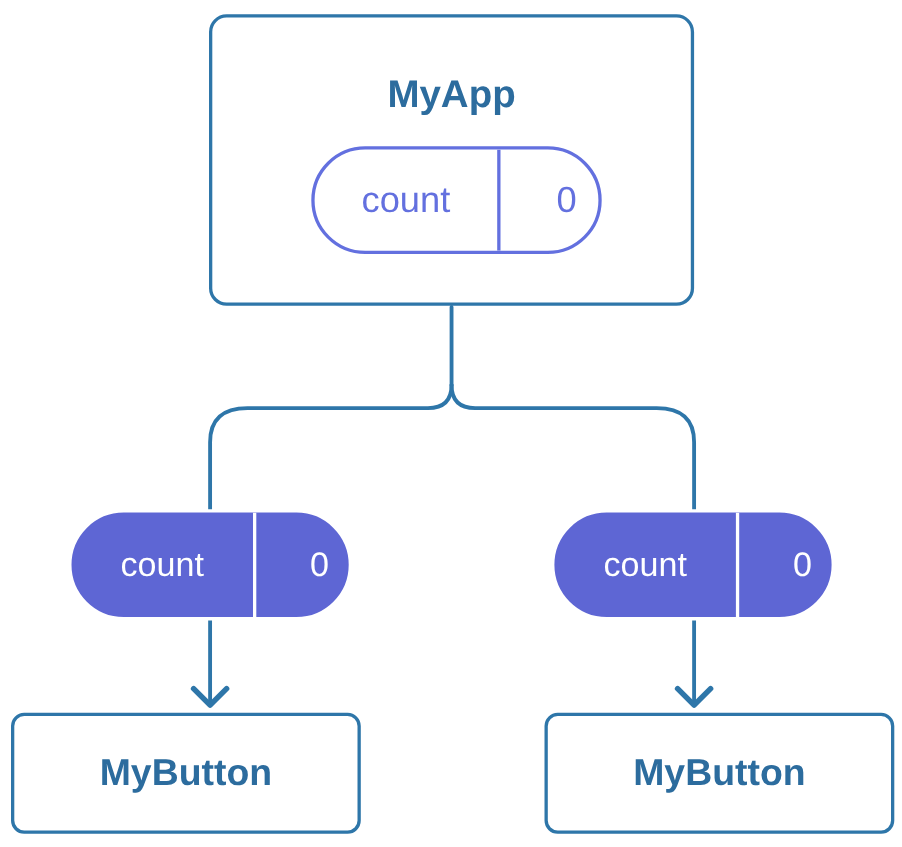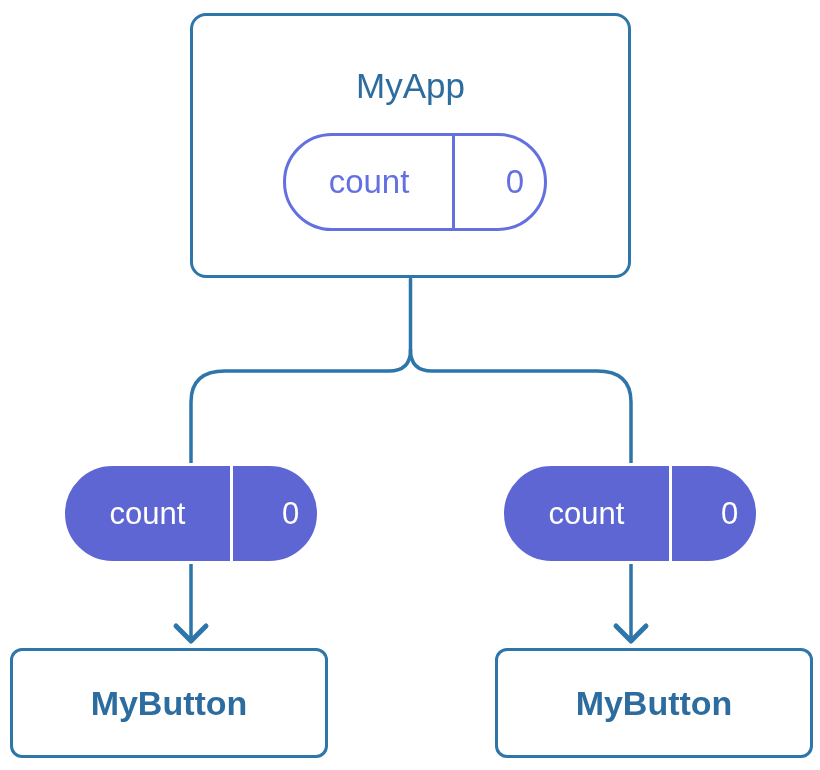--- a/index.html
+++ b/index.html
@@ -24,21 +24,21 @@
 
   .card{
     position:absolute;z-index:2;
     background:var(--background);
     border:3px solid var(--steel-stroke);
   }
   .card-root{left:190px;top:13px;width:441px;height:265px;border-radius:16px;}
   .card-root .card-title{
     position:absolute;left:0;top:45px;width:100%;height:50px;
     line-height:50px;text-align:center;
-    font-size:35px;font-weight:400;color:var(--steel-text);
+    font-size:35px;font-weight:700;color:var(--steel-text);
   }
   .card-child{
     width:318px;height:110px;top:648px;border-radius:12px;
     display:flex;align-items:center;justify-content:center;text-align:center;
   }
   .card-child .card-title{font-size:34px;font-weight:600;color:var(--steel-text);}
   .card-child.left{left:10px;}
   .card-child.right{left:495px;}
 
   .pill{

